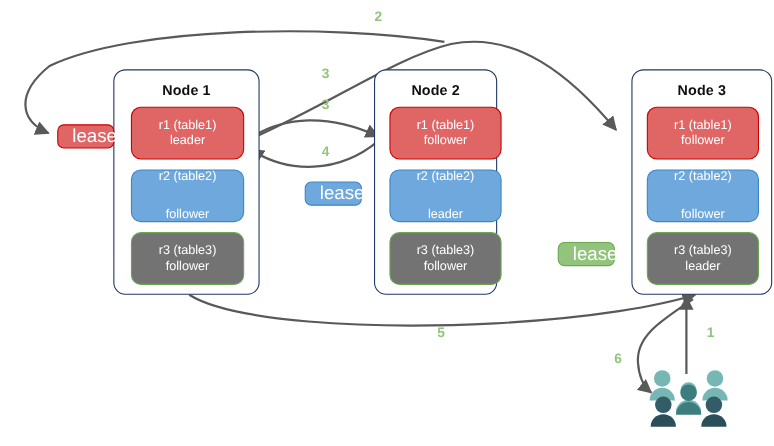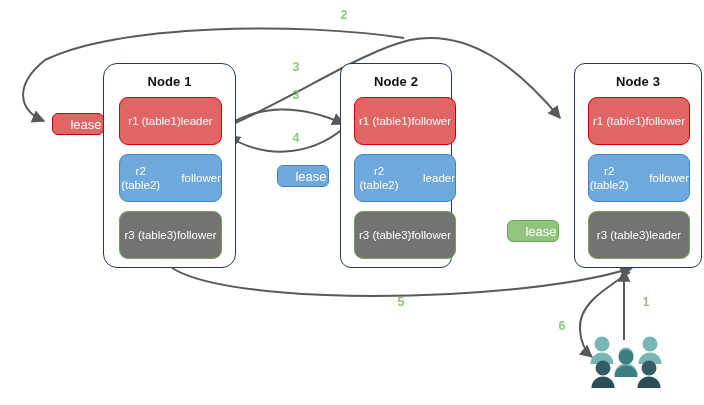--- a/index.html
+++ b/index.html
@@ -41,40 +41,41 @@
     font-size: 13px;
     font-weight: bold;
     color: #0f0f0f;
     letter-spacing: 0.1px;
   }
   .replica {
     position: absolute;
     box-sizing: border-box;
     border-radius: 9px;
     display: flex;
+    flex-direction: column;
     align-items: center;
     justify-content: center;
     line-height: 1.22;
     font-size: 11.5px;
     color: #ffffff;
     text-align: center;
   }
   .replica .ln { display: block; }
   .rep-red   { background: #e06666; border: 1.5px solid #cc0000; }
   .rep-blue  { background: #6fa8dc; border: 1.5px solid #3d85c6; gap: 20px; }
   .rep-green { background: #737373; border: 1.5px solid #6aa84f; }
 
   .lease {
     position: absolute;
     box-sizing: border-box;
     border-radius: 6px;
     display: flex;
     align-items: center;
     justify-content: center;
-    font-size: 13px;
+    font-size: 17px;
     color: #ffffff;
     padding-left: 16px;
   }
   .lease-red   { background: #e06666; border: 1.5px solid #cc0000; }
   .lease-blue  { background: #6fa8dc; border: 1.5px solid #3d85c6; }
   .lease-green { background: #93c47d; border: 1.5px solid #6aa84f; }
 
   .step-label {
     position: absolute;
     font-size: 12.5px;
@@ -111,21 +112,21 @@
 
     <path d="M 344,128 C 308,158 262,158 228,136" fill="none" stroke="#595959" stroke-width="2" marker-end="url(#arw)"></path>
 
     <path d="M 172,268 C 210,292 330,300 450,294 C 540,289 600,278 632,268" fill="none" stroke="#595959" stroke-width="2" marker-end="url(#arw)"></path>
 
     <path d="M 624,340 L 624,270" fill="none" stroke="#595959" stroke-width="2" marker-end="url(#arw)"></path>
 
     <path d="M 630,272 C 600,292 578,306 580,330 C 581,345 586,352 592,357" fill="none" stroke="#595959" stroke-width="2" marker-end="url(#arw)"></path>
   </svg>
 
-  <div class="node-box" style="left:103px; top:63px; width:133px; height:205px;border-radius:14px;">
+  <div class="node-box" style="left:103px; top:63px; width:133px; height:205px;">
     <div class="node-title">Node 1</div>
     <div class="replica rep-red" style="left:15px; top:33px; width:103px; height:48px;">
       <span class="ln">r1 (table1)</span>
       <span class="ln">leader</span>
     </div>
     <div class="replica rep-blue" style="left:15px; top:90px; width:103px; height:48px;">
       <span class="ln">r2 (table2)</span>
       <span class="ln">follower</span>
     </div>
     <div class="replica rep-green" style="left:15px; top:147px; width:103px; height:48px;">

